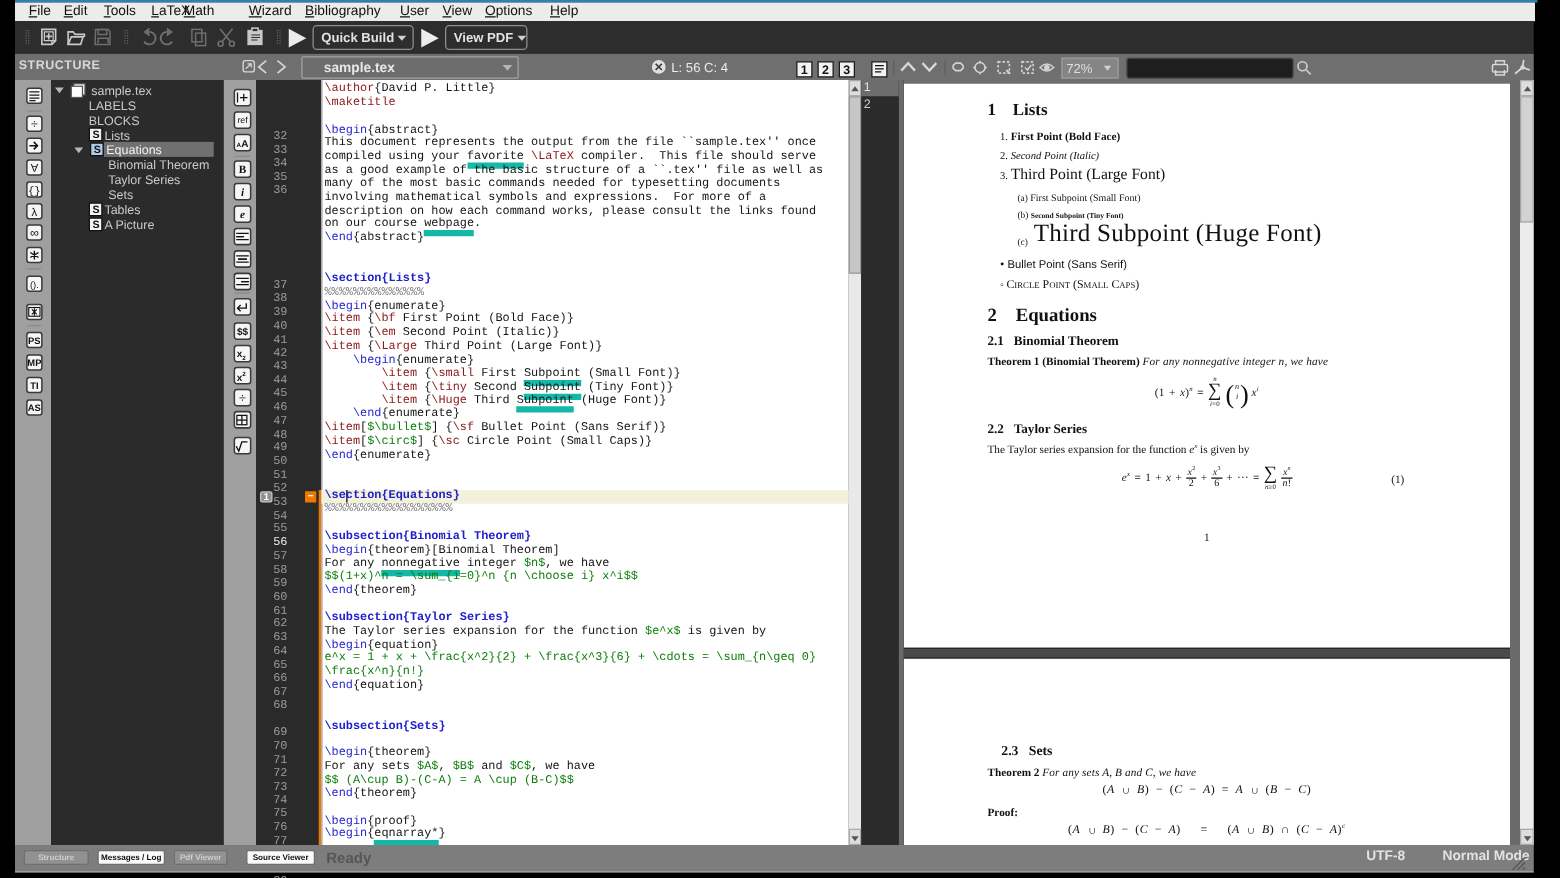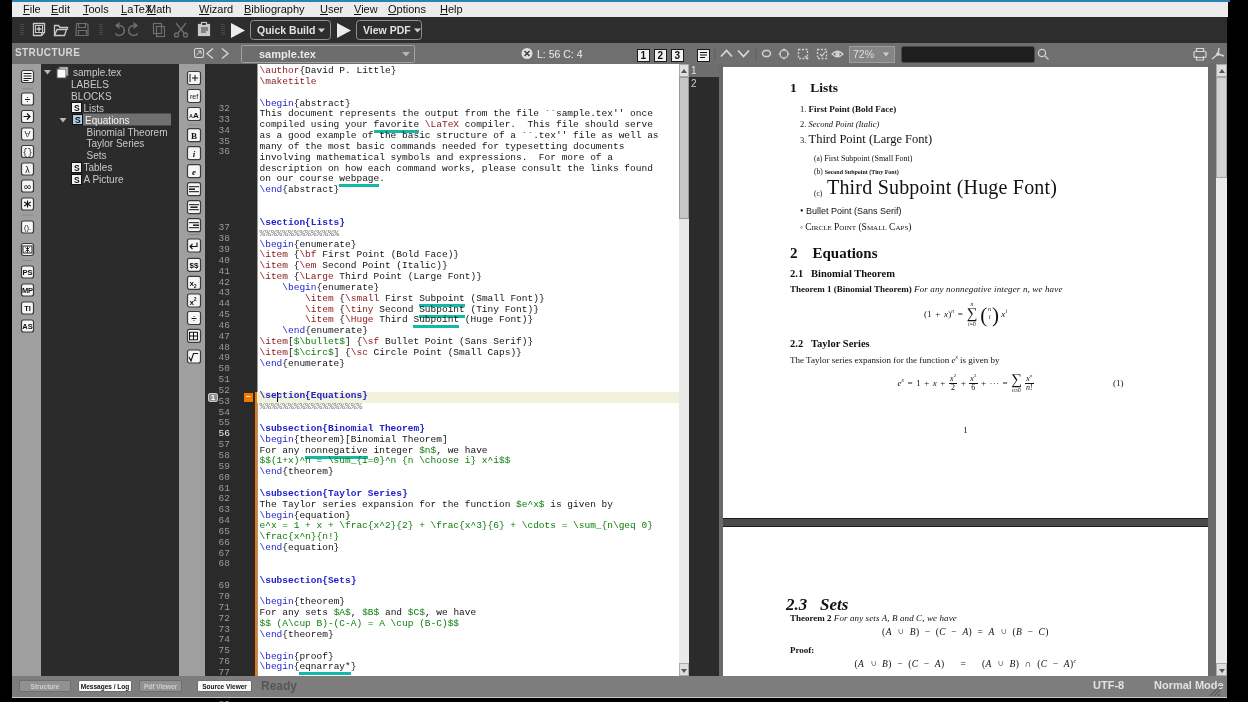--- a/index.html
+++ b/index.html
@@ -31,21 +31,21 @@
 
 #code{position:absolute;left:259.5px;top:66px;font-family:"Liberation Mono",monospace;font-size:9.5px;line-height:10.857px;color:#141414;}
 #code div{height:10.857px;white-space:pre;}
 #lnum{position:absolute;left:205px;top:64px;width:25px;text-align:right;font-family:"Liberation Mono",monospace;font-size:9.5px;line-height:10.857px;color:#9a9a9a;margin-top:40px;}
 #lnum div{height:10.857px;white-space:pre;}
 .k{color:#8b1717;}
 .b{color:#2525cc;}
 .s{color:#2020cc;font-weight:bold;}
 .m{color:#0a7d0a;}
 .c{color:#7d7d7d;}
-.u{border-bottom:3px solid #14b8a6;}
+.u{border-bottom:5px solid #14b8a6;}
 
 .page{position:absolute;background:#fff;font-family:"Liberation Serif",serif;color:#111;}
 .pl{position:absolute;white-space:pre;}
 .ctr{position:absolute;left:0;width:485px;text-align:center;white-space:pre;}
 .sbtn{position:absolute;top:4px;height:12px;border:1px solid #6f6f6f;border-radius:2px;font-size:6.5px;font-weight:bold;text-align:center;line-height:11px;}
 .sum{display:inline-block;text-align:center;vertical-align:middle;line-height:1;}
 .sum .l{display:block;font-size:5.5px;font-style:italic;line-height:5px;letter-spacing:0;}
 .sum .g{display:block;font-size:15px;line-height:12px;font-style:normal;}.sum .lb{display:block;font-size:5.5px;line-height:5px;margin-top:3px;}
 .fr{display:inline-block;text-align:center;vertical-align:-4px;line-height:1;font-size:8px;}
 .fr .n{display:block;border-bottom:0.8px solid #111;line-height:8px;padding:0 1px;}
@@ -486,21 +486,21 @@
 <div class="pl" style="left:67px;top:201px;font-size:10.5px;font-weight:bold;">2.1&nbsp;&nbsp;&nbsp;Binomial Theorem</div>
 <div class="pl" style="left:67px;top:217px;font-size:9px;"><b>Theorem 1 (Binomial Theorem)</b> <i style="letter-spacing:0.14px;">For any nonnegative integer n, we have</i></div>
 <div class="ctr" style="top:235px;font-size:9px;word-spacing:1px;letter-spacing:0.2px;">(1 + <i>x</i>)<sup><i>n</i></sup> = <span class="sum"><span class="l"><i>n</i></span><span class="g">∑</span><span class="lb"><i>i</i>=0</span></span><span class="bp" style="margin-left:3px;">(</span><span class="bst" style="padding:0 0.5px;"><i>n</i><br><i>i</i></span><span class="bp" style="margin-right:2px;">)</span><i>x</i><sup><i>i</i></sup></div>
 <div class="pl" style="left:67px;top:271px;font-size:10.5px;font-weight:bold;">2.2&nbsp;&nbsp;&nbsp;Taylor Series</div>
 <div class="pl" style="left:67px;top:287px;font-size:9px;">The Taylor series expansion for the function <i>e<sup>x</sup></i> is given by</div>
 <div class="ctr" style="top:305px;font-size:9px;word-spacing:1px;letter-spacing:0.15px;"><i>e</i><sup><i>x</i></sup> = 1 + <i>x</i> + <span class="fr"><span class="n"><i>x</i><sup>2</sup></span><span class="d">2</span></span> + <span class="fr"><span class="n"><i>x</i><sup>3</sup></span><span class="d">6</span></span> + ··· = <span class="sum" style="vertical-align:-6px;"><span class="g">∑</span><span class="lb"><i>n</i>≥0</span></span> <span class="fr"><span class="n"><i>x</i><sup><i>n</i></sup></span><span class="d"><i>n</i>!</span></span></div>
 <div class="pl" style="left:390px;top:311px;font-size:9px;">(1)</div>
 <div class="ctr" style="top:358px;font-size:9px;">1</div>
 </div>
 <div class="page" id="page2" style="left:0;top:463px;width:485px;height:149px;">
-<div class="pl" style="left:63px;top:68px;font-size:17px;font-weight:bold;font-style:italic;">2.3&nbsp;&nbsp;&nbsp;Sets</div>
+<div class="pl" style="left:78px;top:68px;font-size:11px;font-weight:bold;">2.3&nbsp;&nbsp;&nbsp;Sets</div>
 <div class="pl" style="left:67px;top:86px;font-size:9px;"><b>Theorem 2</b> <i style="letter-spacing:0.1px;">For any sets A, B and C, we have</i></div>
 <div class="ctr" style="top:100px;font-size:9.5px;word-spacing:2.5px;letter-spacing:0.4px;">(<i>A</i> <span class="cup">∩</span> <i>B</i>) − (<i>C</i> − <i>A</i>) = <i>A</i> <span class="cup">∩</span> (<i>B</i> − <i>C</i>)</div>
 <div class="pl" style="left:67px;top:118px;font-size:9px;font-weight:bold;">Proof:</div>
 <div class="ctr" style="top:131px;font-size:9.5px;word-spacing:2.5px;letter-spacing:0.4px;">(<i>A</i> <span class="cup">∩</span> <i>B</i>) − (<i>C</i> − <i>A</i>)&nbsp;&nbsp;&nbsp;=&nbsp;&nbsp;&nbsp;(<i>A</i> <span class="cup">∩</span> <i>B</i>) ∩ (<i>C</i> − <i>A</i>)<sup><i>c</i></sup></div>
 </div>
 </div>
 <div class="abs" id="psep2"></div>
 <div class="abs" id="psb">
 <div style="position:absolute;left:0;top:0;width:11px;height:13px;background:#dedede;border:1px solid #aaa;"></div>
 <div style="position:absolute;left:2.5px;top:4.5px;width:0;height:0;border-left:3px solid transparent;border-right:3px solid transparent;border-bottom:4px solid #555;"></div>

